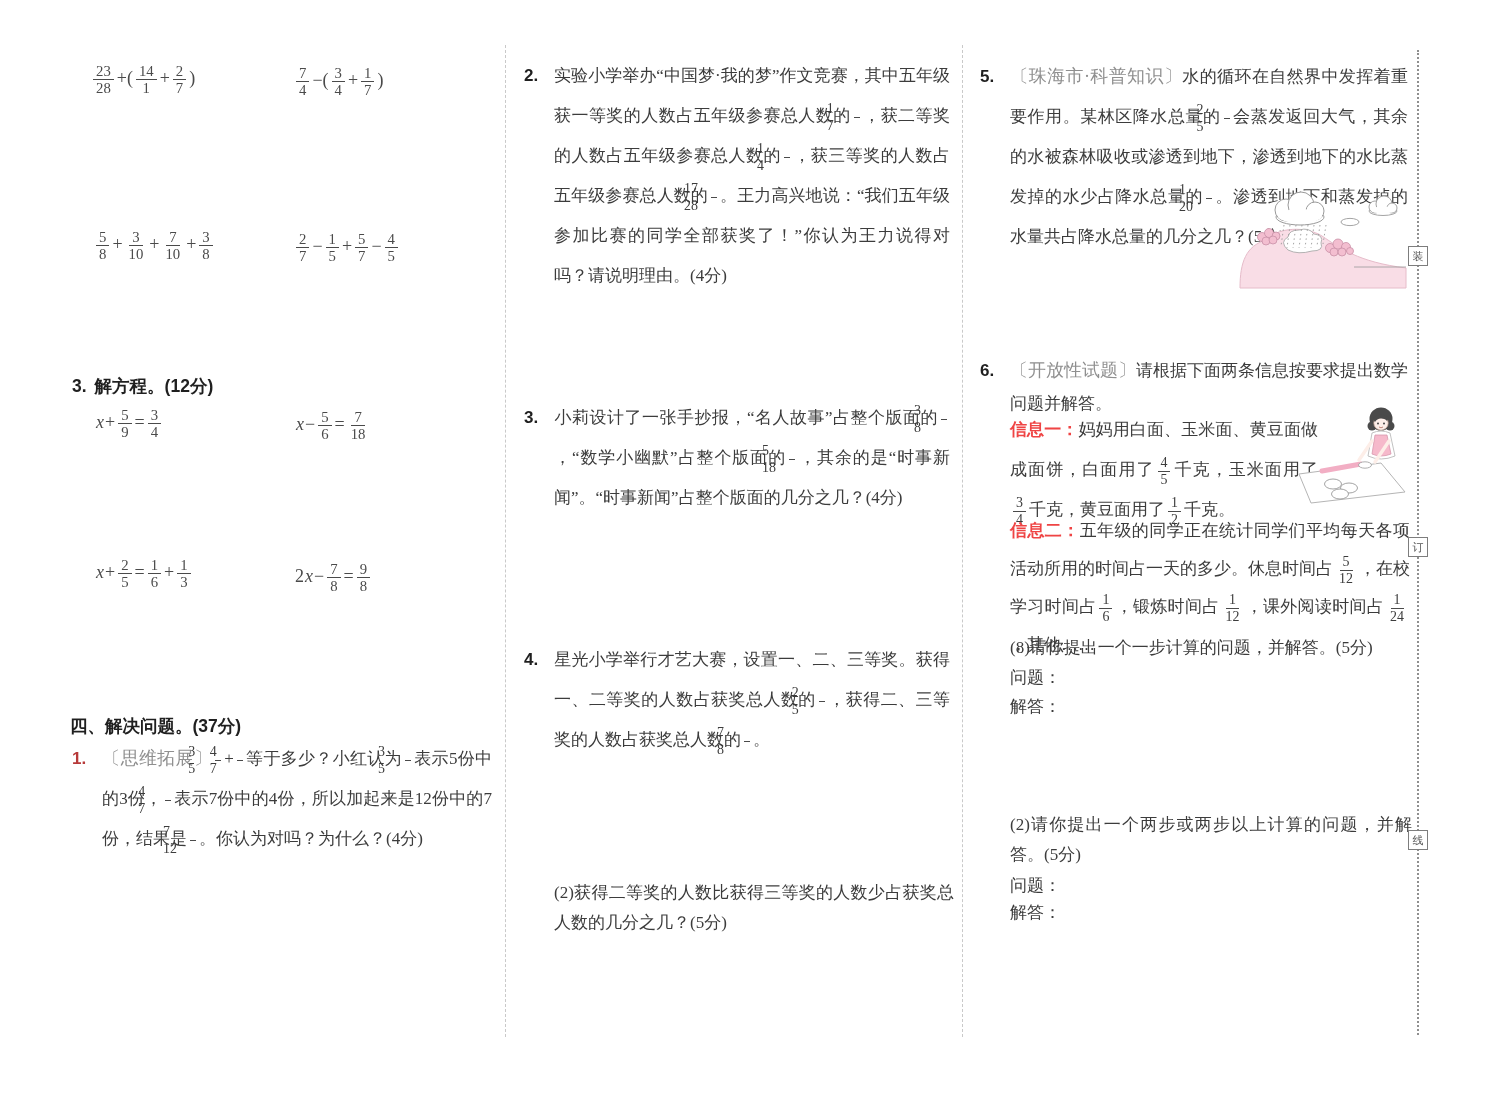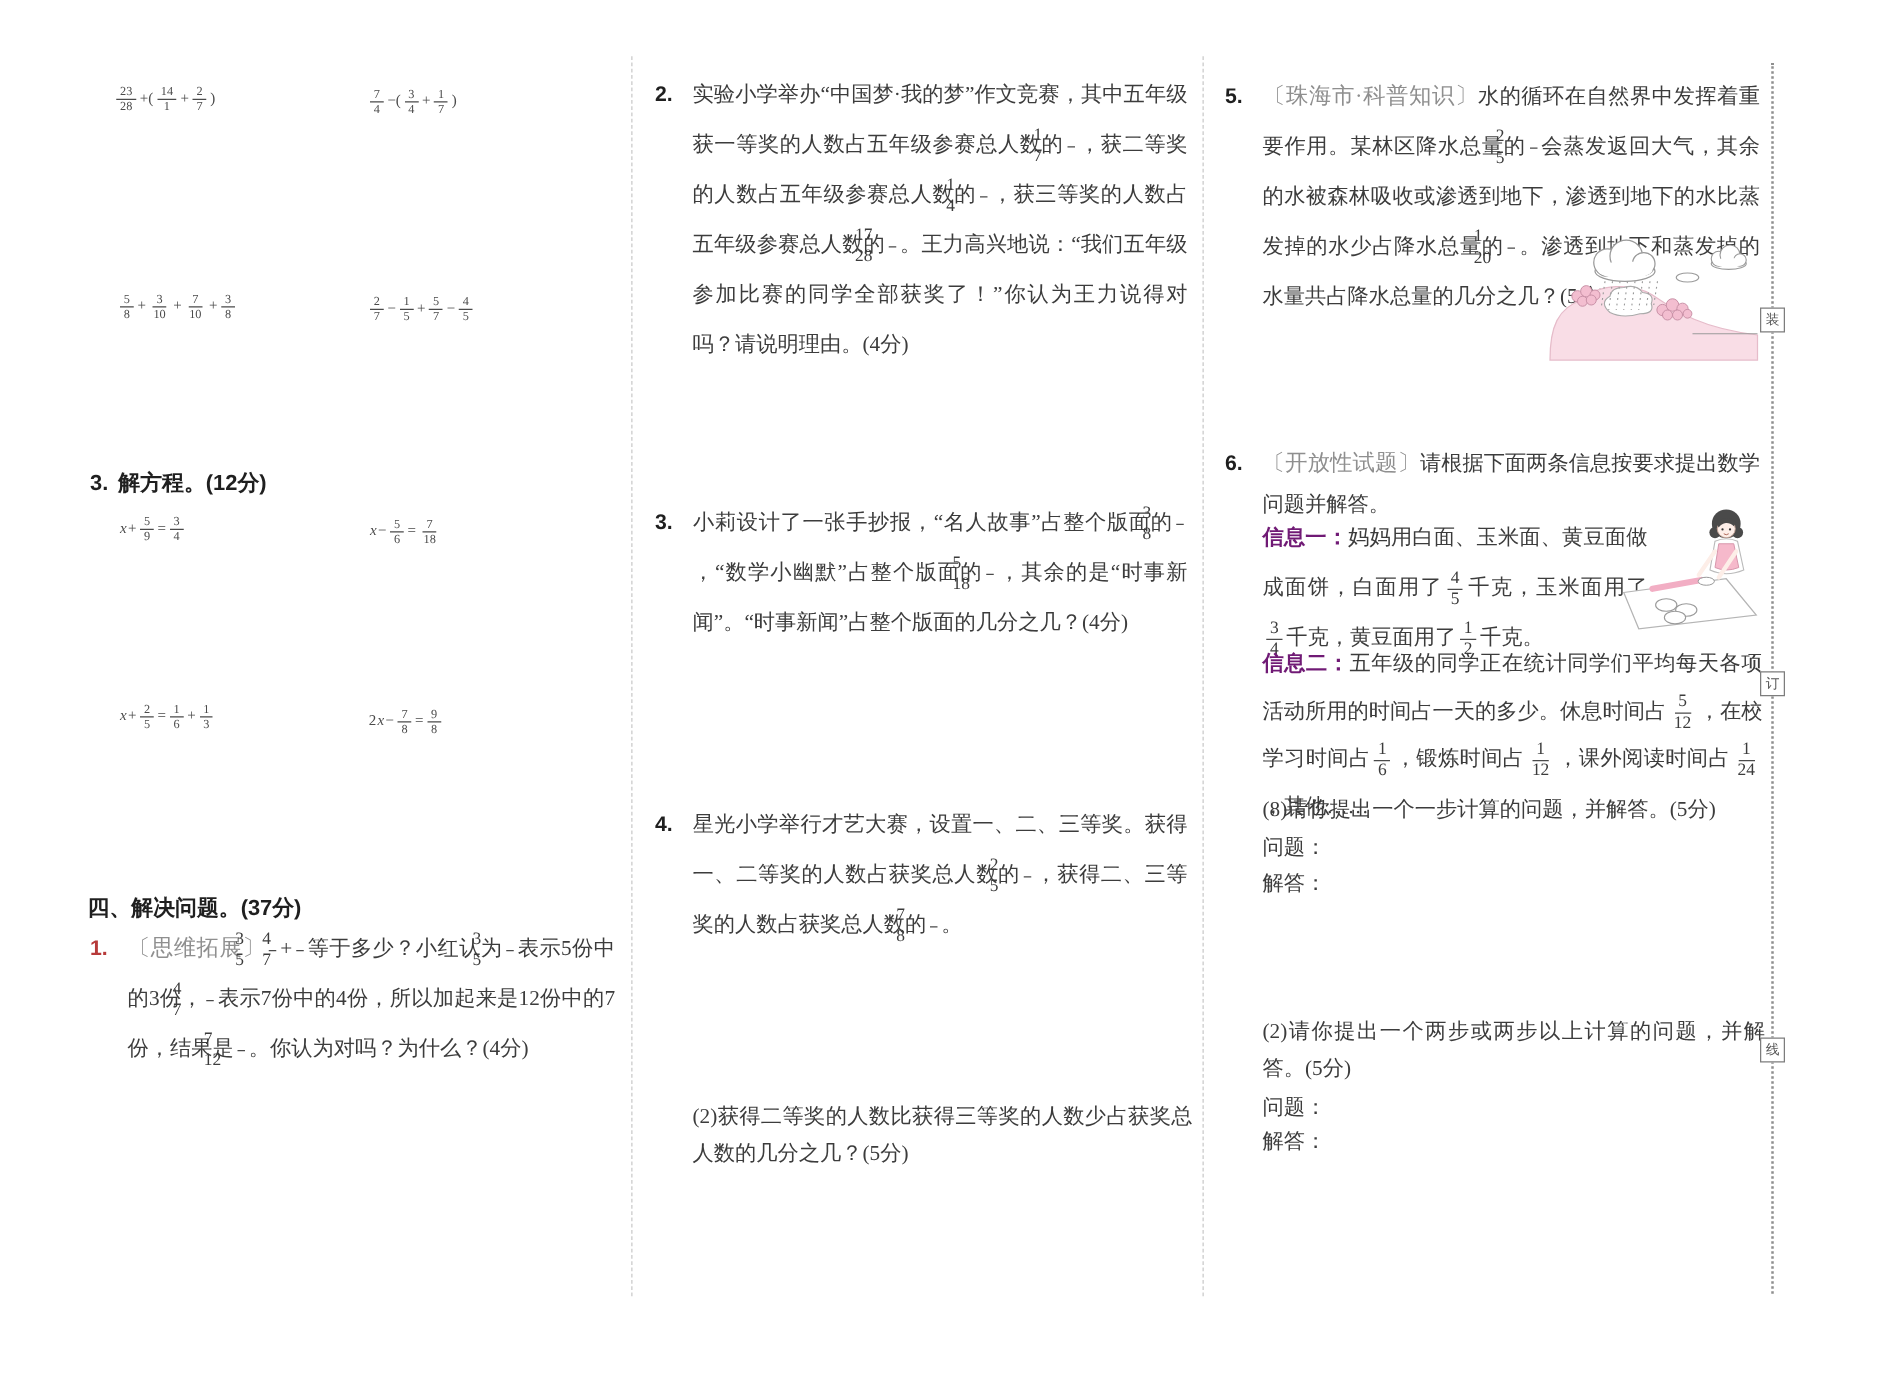--- a/index.html
+++ b/index.html
@@ -25,23 +25,23 @@
   .qsub{margin-left:30px;text-align:justify;line-height:38px;}
   .qnum{
     display:inline-block;width:30px;text-indent:0;
     font-family:"Liberation Sans",sans-serif;font-weight:bold;color:#1f1f1f;font-size:17px;
   }
   .qnum.red{color:#b73a3a;}
   .qtag{color:#8f8f8f;font-size:18px;}
   .hd{position:absolute;font-family:"Liberation Sans",sans-serif;font-weight:bold;
       font-size:17.5px;color:#1f1f1f;}
   .hd .hnum{padding-right:8px;}
-  .math{position:absolute;font-size:12px;color:#4a4a4a;line-height:44px;white-space:nowrap;}
+  .math{position:absolute;font-size:18px;color:#4a4a4a;line-height:44px;white-space:nowrap;}
   .plainline{position:absolute;font-size:17px;color:#3c3c3c;line-height:30px;}
-  .ilabel{font-family:"Liberation Sans",sans-serif;font-weight:bold;color:#701a75;}
+  .ilabel{font-family:"Liberation Sans",sans-serif;font-weight:bold;color:#ef4444;}
   
   .frac{
     display:inline-flex;flex-direction:column;align-items:center;vertical-align:middle;
     margin:0 3px;font-family:"Liberation Serif","DejaVu Serif",serif;
     font-size:0.82em;line-height:1.12;
   }
   .fn{padding:0 3px;border-bottom:1px solid #4a4a4a;display:block;}
   .fd{padding:0 3px;display:block;}
   i.vx{font-family:"Liberation Serif","DejaVu Serif",serif;font-style:italic;padding:0 1px;}
   .illus{position:absolute;}

